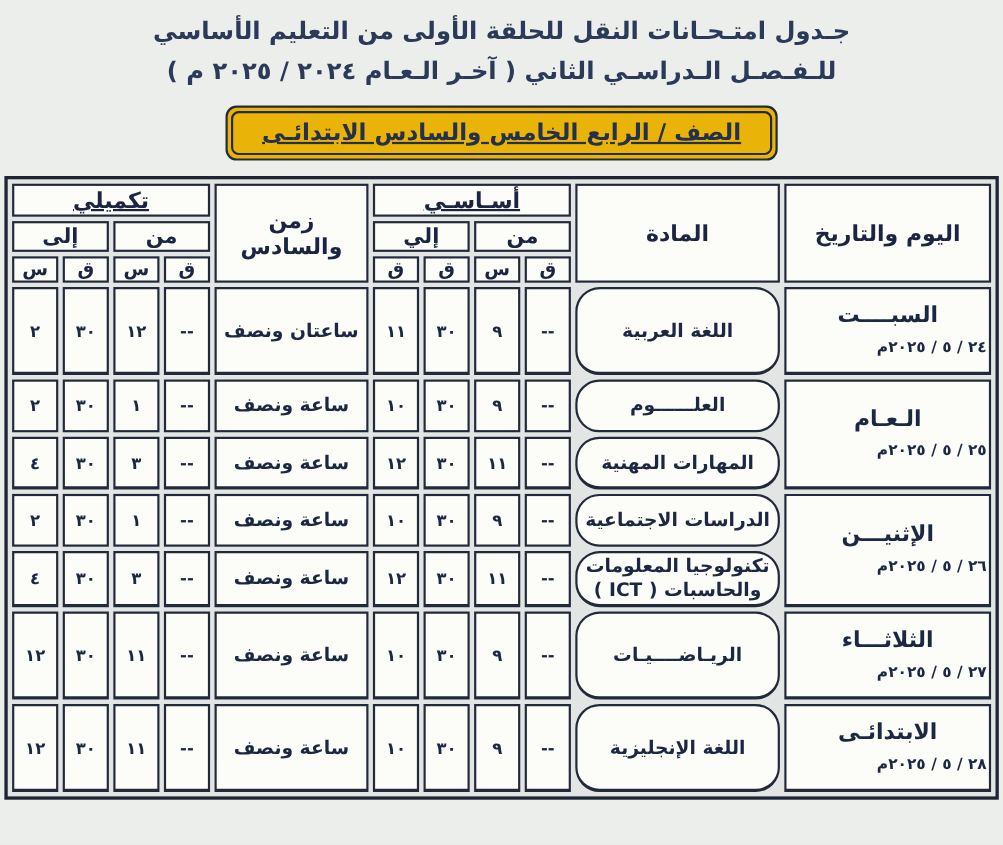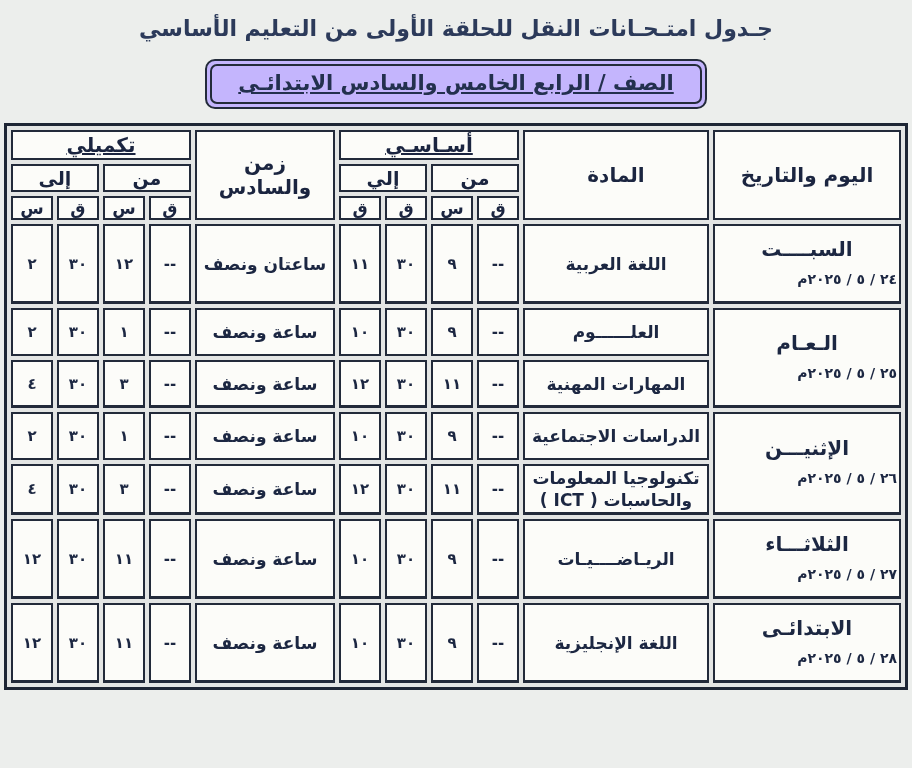--- a/index.html
+++ b/index.html
@@ -20,21 +20,21 @@
     line-height:37px;
     color:#2c3a5a;
     letter-spacing:.3px;
   }
   
   .grade-wrap{display:flex;justify-content:center;margin-top:12px;}
   .grade-box{
     border:2px solid #232b3a;
     border-radius:10px;
     padding:3px;
-    background:#c4b5fd;
+    background:#eab308;
   }
   .grade-box-inner{
     border:2px solid #232b3a;
     border-radius:7px;
     padding:5px 26px 7px 26px;
     font-size:21px;
     font-weight:bold;
     color:#23304e;
     text-decoration:underline;
   }
@@ -56,36 +56,37 @@
     text-align:center;
     vertical-align:middle;
     padding:1px 2px;
     box-sizing:border-box;
     overflow:hidden;
   }
   th{font-size:19px;color:#1b2540;}
   th.group-label{text-decoration:underline;font-size:20px;text-align:center;}
   th.tall{font-size:20px;}
   td.num{font-size:15px;}
-  td.subject-cell{font-size:17px;line-height:22px;}
+  td.subject-cell{font-size:17px;line-height:22px;border-radius:22px;}
   td.time-cell{font-size:17px;}
   td.day-cell{font-size:20px;line-height:30px;}
   .day-name{font-size:20px;text-align:center;}
   .day-date{font-size:14px;letter-spacing:1px;text-align:right;}
   tr.h2 th{font-size:19px;}
   tr.h3 th{font-size:17px;padding:0;}
   tbody td.group-end{border-bottom-width:3px;}
 </style>
 </head>
 <body>
 
 <div class="page">
 
   <div class="titles">
     <div class="title-line">جـدول امتـحـانات النقل للحلقة الأولى من التعليم الأساسي</div>
+    <div class="title-line">للـفـصـل الـدراسـي الثاني ( آخـر الـعـام ٢٠٢٤ / ٢٠٢٥ م )</div>
   </div>
 
   <div class="grade-wrap">
     <div class="grade-box">
       <div class="grade-box-inner">الصف / الرابع الخامس والسادس الابتدائـى</div>
     </div>
   </div>
 
   <div class="table-area">
     <table>

